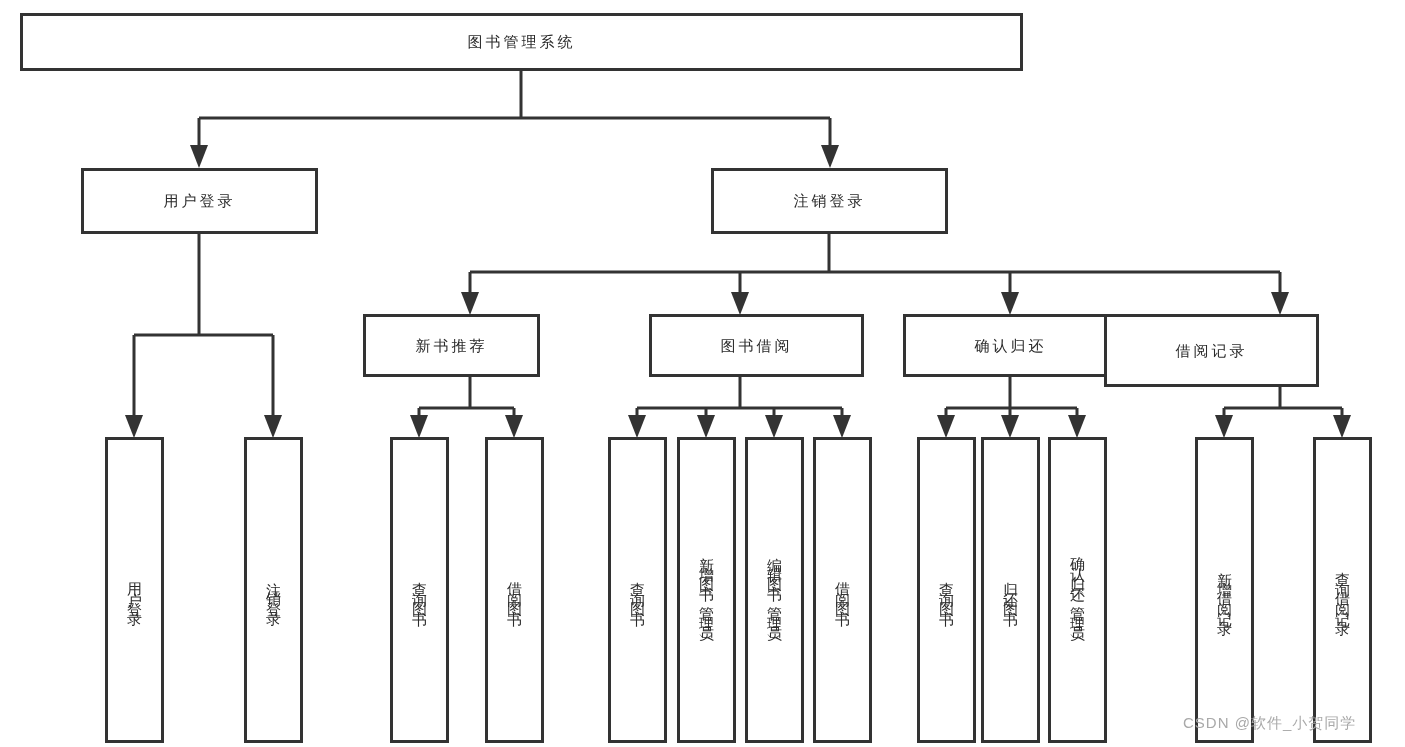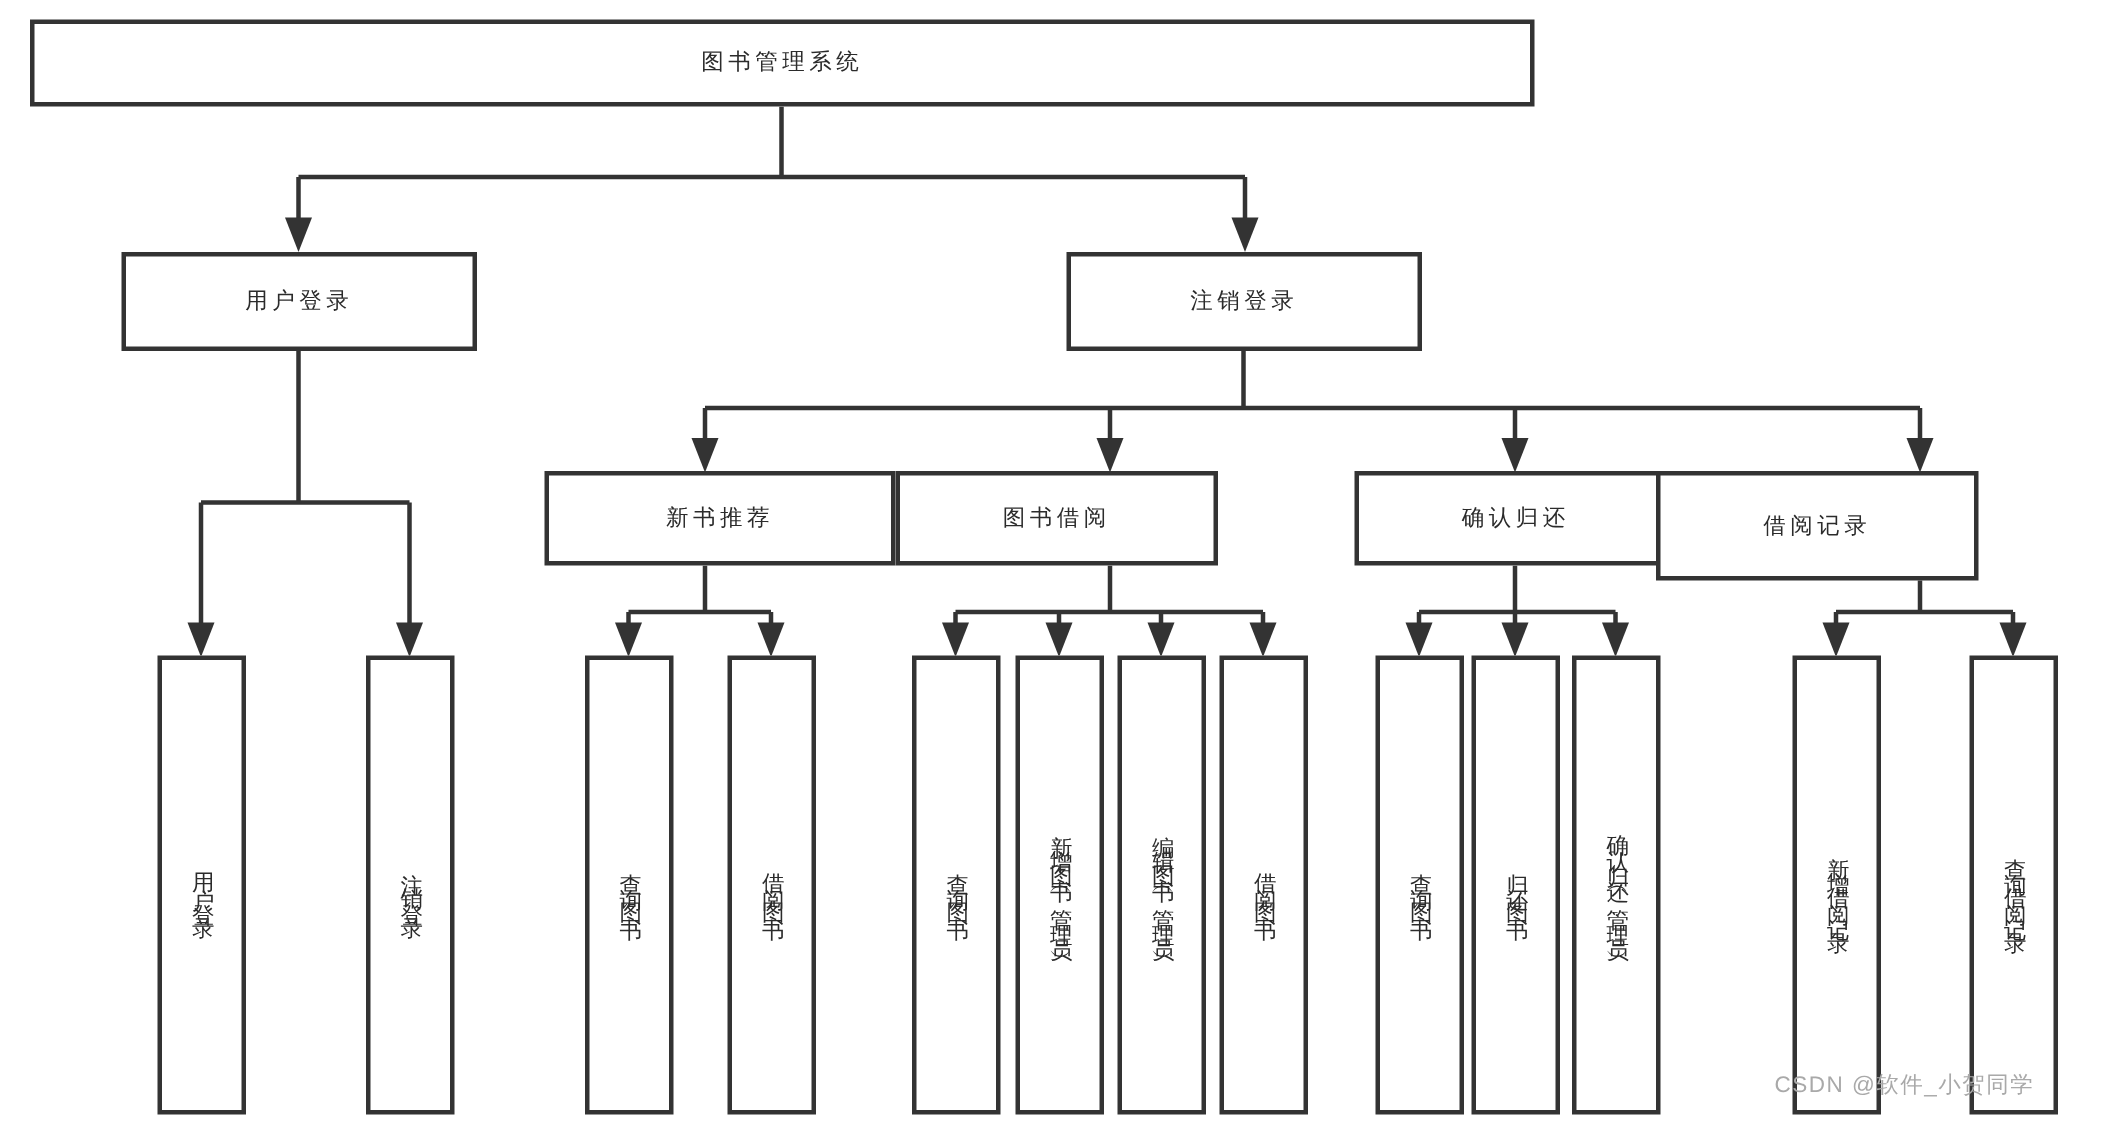--- a/index.html
+++ b/index.html
@@ -74,22 +74,22 @@
     <path class="ln" d="M1280 377 V408 M1224 408 H1342 M1224 408 V416 M1342 408 V416"></path>
     <polygon class="ah" points="1215,415 1233,415 1224,438"></polygon>
     <polygon class="ah" points="1333,415 1351,415 1342,438"></polygon>
   </svg>
 
   <div class="node" style="left:20px;top:13px;width:1003px;height:58px">图书管理系统</div>
 
   <div class="node" style="left:81px;top:168px;width:237px;height:66px">用户登录</div>
   <div class="node" style="left:711px;top:168px;width:237px;height:66px">注销登录</div>
 
-  <div class="node" style="left:363px;top:314px;width:234px;height:63px">新书推荐</div>
-  <div class="node" style="left:597px;top:314px;width:215px;height:63px">图书借阅</div>
+  <div class="node" style="left:363px;top:314px;width:177px;height:63px">新书推荐</div>
+  <div class="node" style="left:649px;top:314px;width:215px;height:63px">图书借阅</div>
   <div class="node" style="left:903px;top:314px;width:215px;height:63px">确认归还</div>
   <div class="node" style="left:1104px;top:314px;width:215px;height:73px">借阅记录</div>
 
   <div class="node v" style="left:105px;top:437px;width:59px;height:306px">用户登录</div>
   <div class="node v" style="left:244px;top:437px;width:59px;height:306px">注销登录</div>
 
   <div class="node v" style="left:390px;top:437px;width:59px;height:306px">查询图书</div>
   <div class="node v" style="left:485px;top:437px;width:59px;height:306px">借阅图书</div>
 
   <div class="node v" style="left:608px;top:437px;width:59px;height:306px">查询图书</div>

